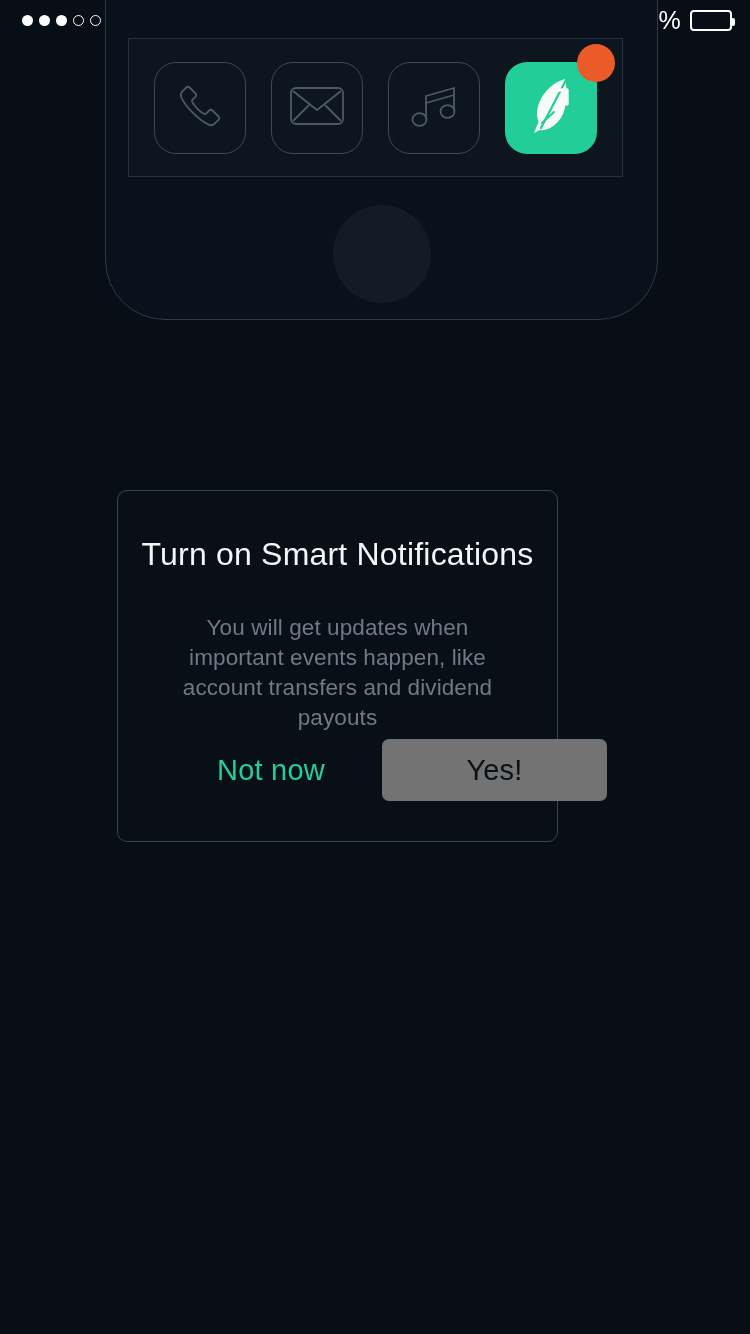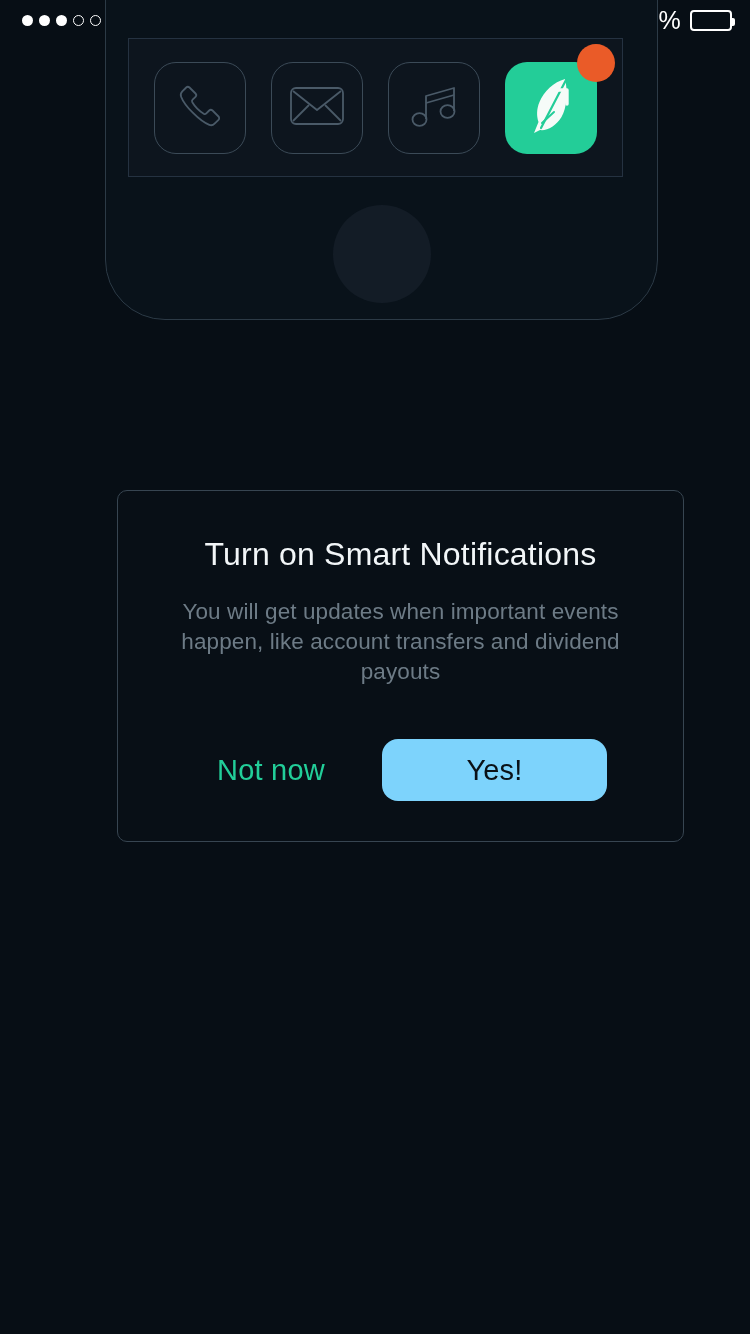--- a/index.html
+++ b/index.html
@@ -160,39 +160,39 @@
     width: 98px; height: 98px;
     border-radius: 50%;
     background: #131c26;
   }
 
   
   #dialog-card {
     position: absolute;
     left: 117px;
     top: 490px;
-    width: 567px;
+    width: 441px;
     height: 352px;
     border: 1.4px solid #374551;
     border-radius: 10px;
     box-sizing: border-box;
     background: #080f16;
   }
   #dialog-title {
     margin: 0;
     padding-top: 46px;
     text-align: center;
     color: #f2f6f8;
     font-size: 32px;
     font-weight: 300;
     letter-spacing: .2px;
     line-height: 1.1;
   }
   #dialog-body {
-    margin: 0;
+    margin: 16px;
     padding: 25px 36px 0 36px;
     text-align: center;
     color: #6d7b86;
     font-size: 22.5px;
     font-weight: 400;
     line-height: 30px;
     letter-spacing: .1px;
   }
   #dialog-actions {
     position: absolute;
@@ -219,22 +219,22 @@
     font-family: "Liberation Sans", sans-serif;
     letter-spacing: .2px;
   }
   #yes-button {
     position: absolute;
     left: 264px;
     top: 0;
     width: 225px;
     height: 62px;
     border: none;
-    border-radius: 16px;
-    background: #7dd3fc;
+    border-radius: 7px;
+    background: #737373;
     color: #0a1117;
     font-size: 29px;
     font-weight: 400;
     cursor: pointer;
     font-family: "Liberation Sans", sans-serif;
     letter-spacing: .2px;
     display: flex;
     align-items: center;
     justify-content: center;
   }

